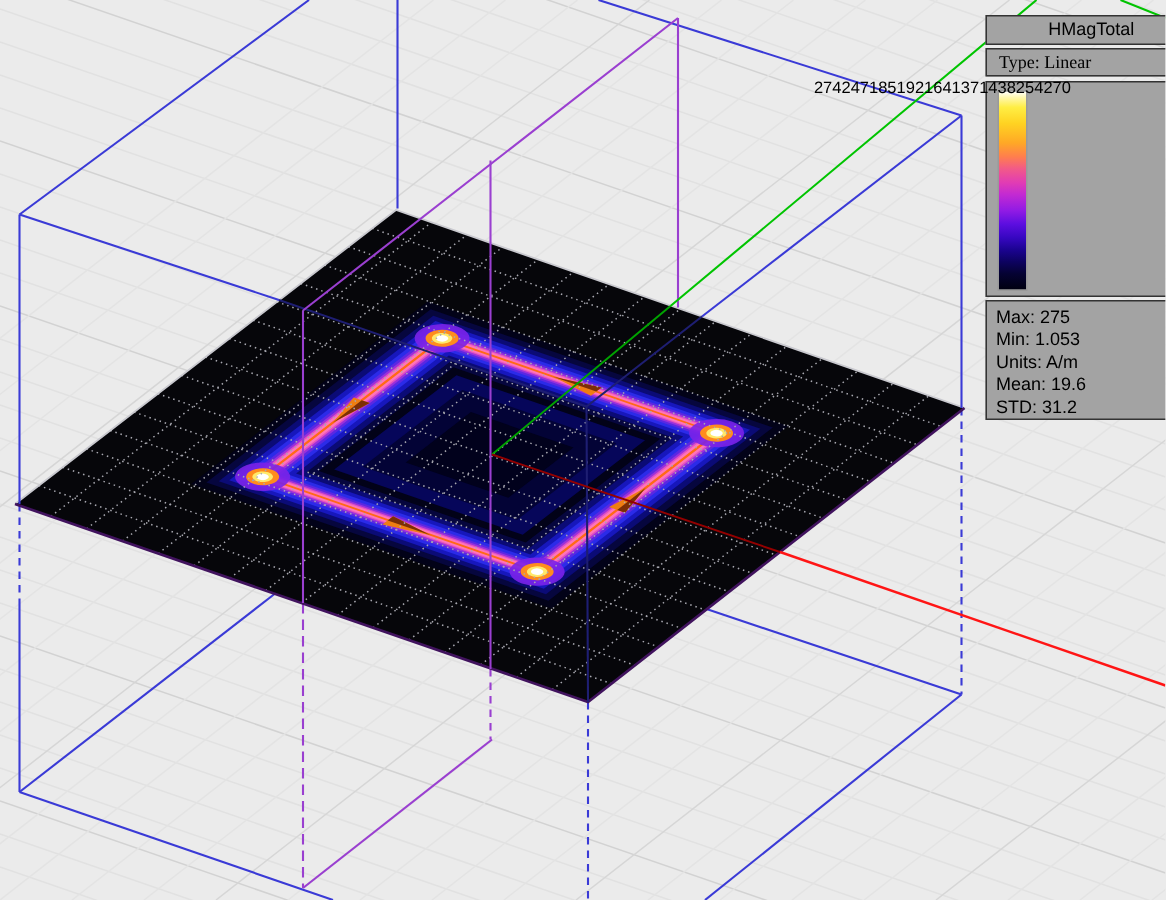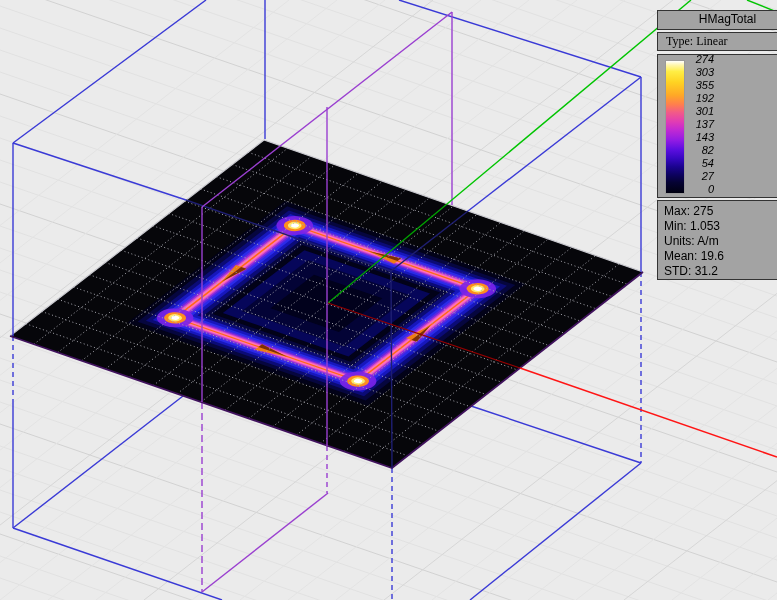--- a/index.html
+++ b/index.html
@@ -12,21 +12,21 @@
   .lbox--title{top:0;height:20px;text-align:center;font-size:12px;line-height:17px;}
   .lbox--type{top:22px;height:19px;font-size:12px;line-height:16px;padding-left:8px;font-family:Liberation Serif, serif;}
   .lbox--scale{top:44px;height:144px;}
   .lbox--stats{top:190px;height:80px;font-size:12px;line-height:15px;padding:3px 0 0 6px;}
   .cbar{position:absolute;left:7px;top:5px;width:18px;height:132px;border:1px solid #999;
         background:linear-gradient(to bottom,
           #ffffff 0%, #fff7ae 3%, #ffee44 8%, #ffd322 16%, #ffa826 26%, #ff7e4e 33%,
           #f25a88 39%, #e13cb4 46%, #c32ad2 52%, #921be4 60%, #5c0ee0 67%, #3607c0 74%,
           #1b0390 80%, #0d0260 86%, #050233 92%, #000010 100%);}
   .ticks{position:absolute;left:30px;top:-2px;width:26px;height:146px;display:flex;
-         flex-direction:column;justify-content:flex-start;font-style:italic;}
+         flex-direction:row;justify-content:flex-end;}
   .ticks span{display:block;font-size:11px;line-height:13px;text-align:right;}
   .stat-line{white-space:nowrap;}
 </style>
 </head>
 <body>
 
 <div id="stage">
 
   <svg id="scene" width="777" height="600" viewBox="0 0 777 600">
 
@@ -260,24 +260,24 @@
     </g>
   </svg>
 
   <div class="legend">
     <div class="lbox lbox--title">HMagTotal</div>
     <div class="lbox lbox--type">Type: Linear</div>
     <div class="lbox lbox--scale">
       <div class="cbar"></div>
       <div class="ticks">
         <span>274</span>
-        <span>303</span>
-        <span>355</span>
+        <span>247</span>
+        <span>185</span>
         <span>192</span>
-        <span>301</span>
+        <span>164</span>
         <span>137</span>
         <span>143</span>
         <span>82</span>
         <span>54</span>
         <span>27</span>
         <span>0</span>
       </div>
     </div>
     <div class="lbox lbox--stats">
       <div class="stat-line">Max: 275</div>

